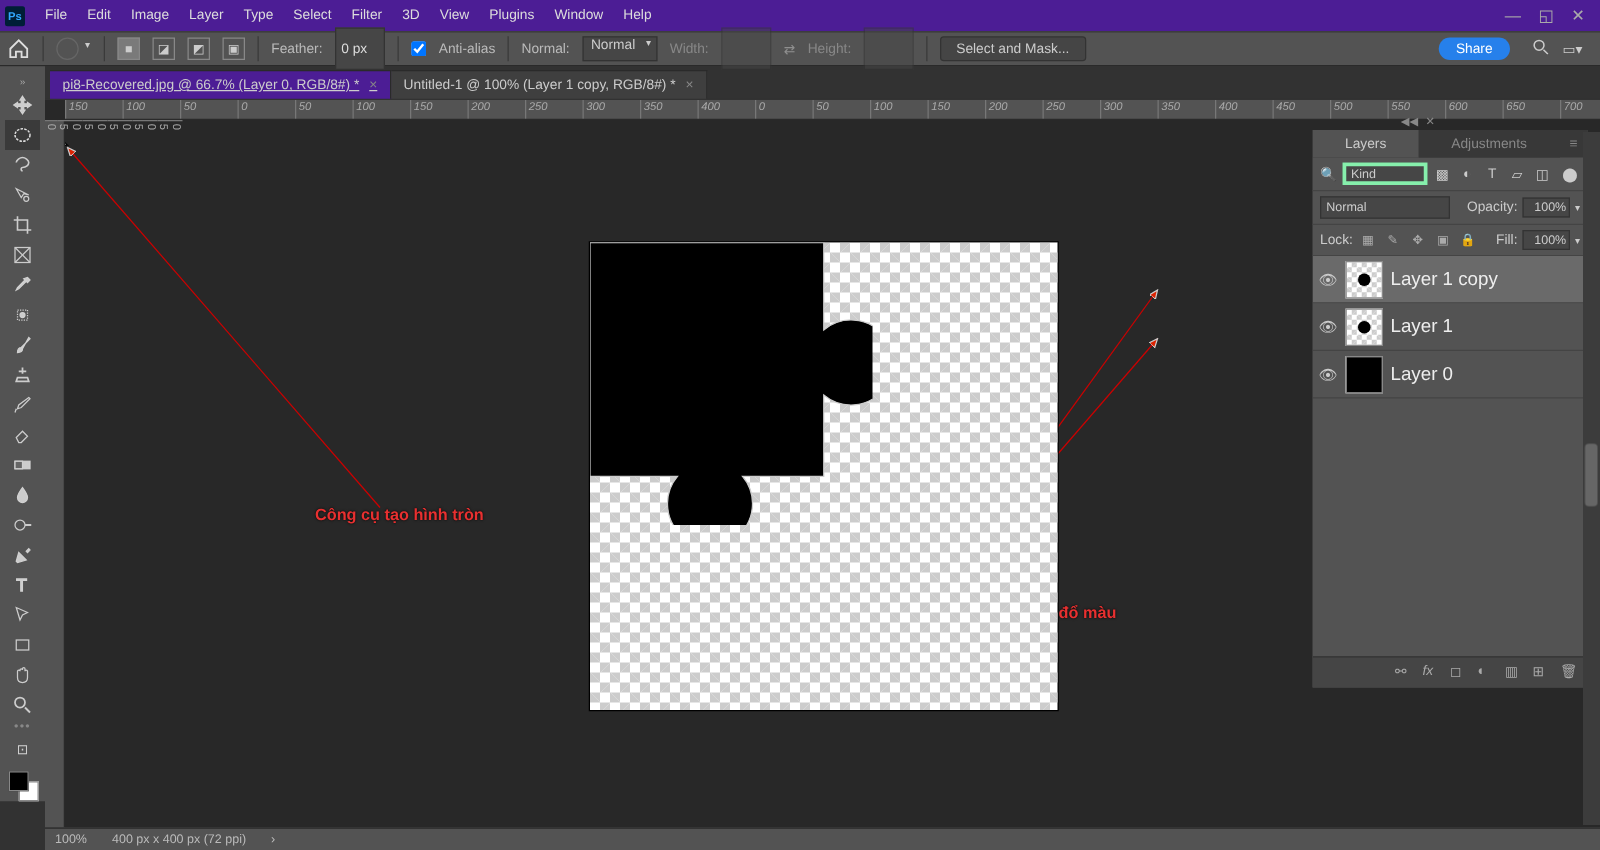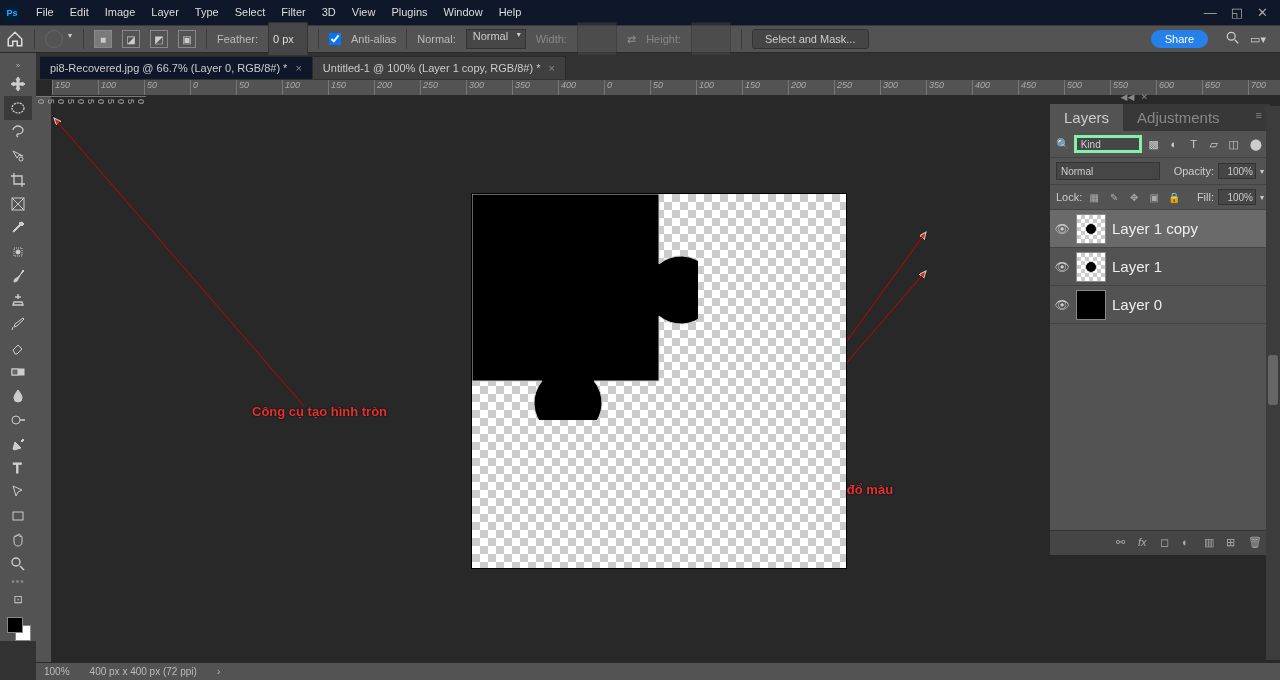--- a/index.html
+++ b/index.html
@@ -1,19 +1,19 @@
 <!DOCTYPE html>
 <html><head>
 <meta charset="utf-8">
 <style>
 * { margin: 0; padding: 0; box-sizing: border-box; font-family: -apple-system, "Segoe UI", sans-serif; }
 body { background: #323232; color: #ccc; font-size: 11px; overflow: hidden; width: 1280px; height: 680px; position: relative; }
 
 
-.menubar { height: 25px; background: #0f172a; display: flex; align-items: center; padding: 0 4px; }
+.menubar { height: 25px; background: #4c1d95; display: flex; align-items: center; padding: 0 4px; }
 .ps-logo { width: 16px; height: 16px; background: #001e36; color: #31a8ff; display: flex; align-items: center; justify-content: center; font-size: 9px; font-weight: bold; margin-right: 8px; border-radius: 2px; }
 .menu-item { padding: 0 8px; height: 25px; line-height: 25px; cursor: default; color: #ddd; }
 .win-controls { margin-left: auto; display: flex; gap: 14px; padding-right: 8px; color: #aaa; }
 .win-btn { cursor: pointer; font-size: 13px; }
 
 
 .optbar { height: 28px; background: #535353; border-top: 1px solid #383838; border-bottom: 1px solid #2a2a2a; display: flex; align-items: center; padding: 0 6px; gap: 10px; }
 .home-icon { width: 18px; height: 18px; display: flex; align-items: center; justify-content: center; }
 .tool-preset { width: 18px; height: 18px; border: 1px solid #666; border-radius: 50%; position: relative; }
 .tool-preset::after { content: "▾"; position: absolute; right: -10px; font-size: 8px; }
@@ -26,21 +26,21 @@
 .dd { background: #464646; border: 1px solid #333; color: #ccc; height: 20px; padding: 0 16px 0 6px; font-size: 11px; position: relative; }
 .dd::after { content: "▾"; position: absolute; right: 4px; font-size: 8px; }
 .disabled { opacity: .5; }
 .btn { background: #454545; border: 1px solid #333; color: #ccc; padding: 2px 12px; height: 20px; font-size: 11px; border-radius: 3px; }
 .share-btn { background: #2680eb; border: none; color: #fff; padding: 3px 14px; border-radius: 12px; margin-left: auto; font-size: 11px; }
 .right-icons { display: flex; gap: 10px; padding: 0 8px; align-items: center; }
 
 
 .tab-bar { height: 26px; background: #323232; display: flex; align-items: flex-end; padding-left: 40px; }
 .doc-tab { background: #3f3f3f; color: #ccc; padding: 5px 10px; border-top: 1px solid #2a2a2a; border-right: 1px solid #2a2a2a; display: flex; align-items: center; gap: 8px; font-size: 11px; cursor: pointer; }
-.doc-tab.inactive { background: #0f172a; }
+.doc-tab.inactive { background: #4c1d95; text-decoration: underline; }
 .tab-close { color: #888; font-size: 11px; }
 
 
 .toolbar { position: absolute; left: 0; top: 53px; width: 36px; background: #535353; display: flex; flex-direction: column; align-items: center; padding-top: 6px; }
 .toolbar .expand { font-size: 8px; color: #aaa; padding: 2px; }
 .tool { width: 28px; height: 24px; display: flex; align-items: center; justify-content: center; color: #d0d0d0; position: relative; cursor: pointer; }
 .tool.selected { background: #3a3a3a; }
 .tool svg { width: 16px; height: 16px; }
 .tool-dots { width: 14px; font-size: 10px; text-align: center; color: #888; letter-spacing: 1px; }
 .swatches { position: relative; width: 26px; height: 26px; margin-top: 4px; }
@@ -57,21 +57,21 @@
 .document { position: absolute; left: 420px; top: 98px; width: 374px; height: 374px; background: #fff; background-image: linear-gradient(45deg,#ccc 25%,transparent 25%),linear-gradient(-45deg,#ccc 25%,transparent 25%),linear-gradient(45deg,transparent 75%,#ccc 75%),linear-gradient(-45deg,transparent 75%,#ccc 75%); background-size: 16px 16px; background-position: 0 0,0 8px,8px -8px,-8px 0; box-shadow: 0 0 0 1px #000; }
 .puzzle { position: absolute; left: 0; top: 0; }
 .anno { position: absolute; color: #e83030; font-weight: bold; font-size: 13px; text-shadow: 0 0 2px #000; }
 
 
 .cursor { position: absolute; left: -9px; top: 10px; z-index: 50; pointer-events: none; }
 
 
 .panels { position: absolute; right: 10px; top: 104px; width: 220px; background: #535353; }
 .panel-tabs { display: flex; background: #383838; }
-.panel-tab { padding: 5px 14px; font-size: 15px; color: #ccc; background: #535353; cursor: pointer; }
+.panel-tab { padding: 5px 26px; font-size: 11px; color: #ccc; background: #535353; cursor: pointer; }
 .panel-tab.inactive { background: #383838; color: #888; }
 .panel-menu { margin-left: auto; padding: 5px 8px; color: #888; }
 .panel-row { display: flex; align-items: center; padding: 4px 6px; gap: 4px; border-bottom: 1px solid #444; }
 .filter-dd { background: #464646; border: 3px solid #86efac; width: 68px; height: 18px; font-size: 10px; padding: 0 4px; display: flex; align-items: center; }
 .filter-ic { width: 16px; height: 16px; display: flex; align-items: center; justify-content: center; font-size: 11px; color: #ccc; }
 .blend-dd { background: #464646; border: 1px solid #333; width: 104px; height: 18px; font-size: 10px; padding: 0 4px; display: flex; align-items: center; }
 .pct-input { background: #464646; border: 1px solid #333; width: 38px; height: 16px; font-size: 10px; color: #ccc; text-align: right; padding-right: 2px; }
 .lock-ic { width: 16px; height: 14px; font-size: 10px; display: flex; align-items: center; justify-content: center; color: #aaa; }
 .layer-list { max-height: 320px; overflow: auto; }
 .layer-row { display: flex; align-items: center; height: 38px; border-bottom: 1px solid #444; padding: 0 4px; gap: 6px; }

